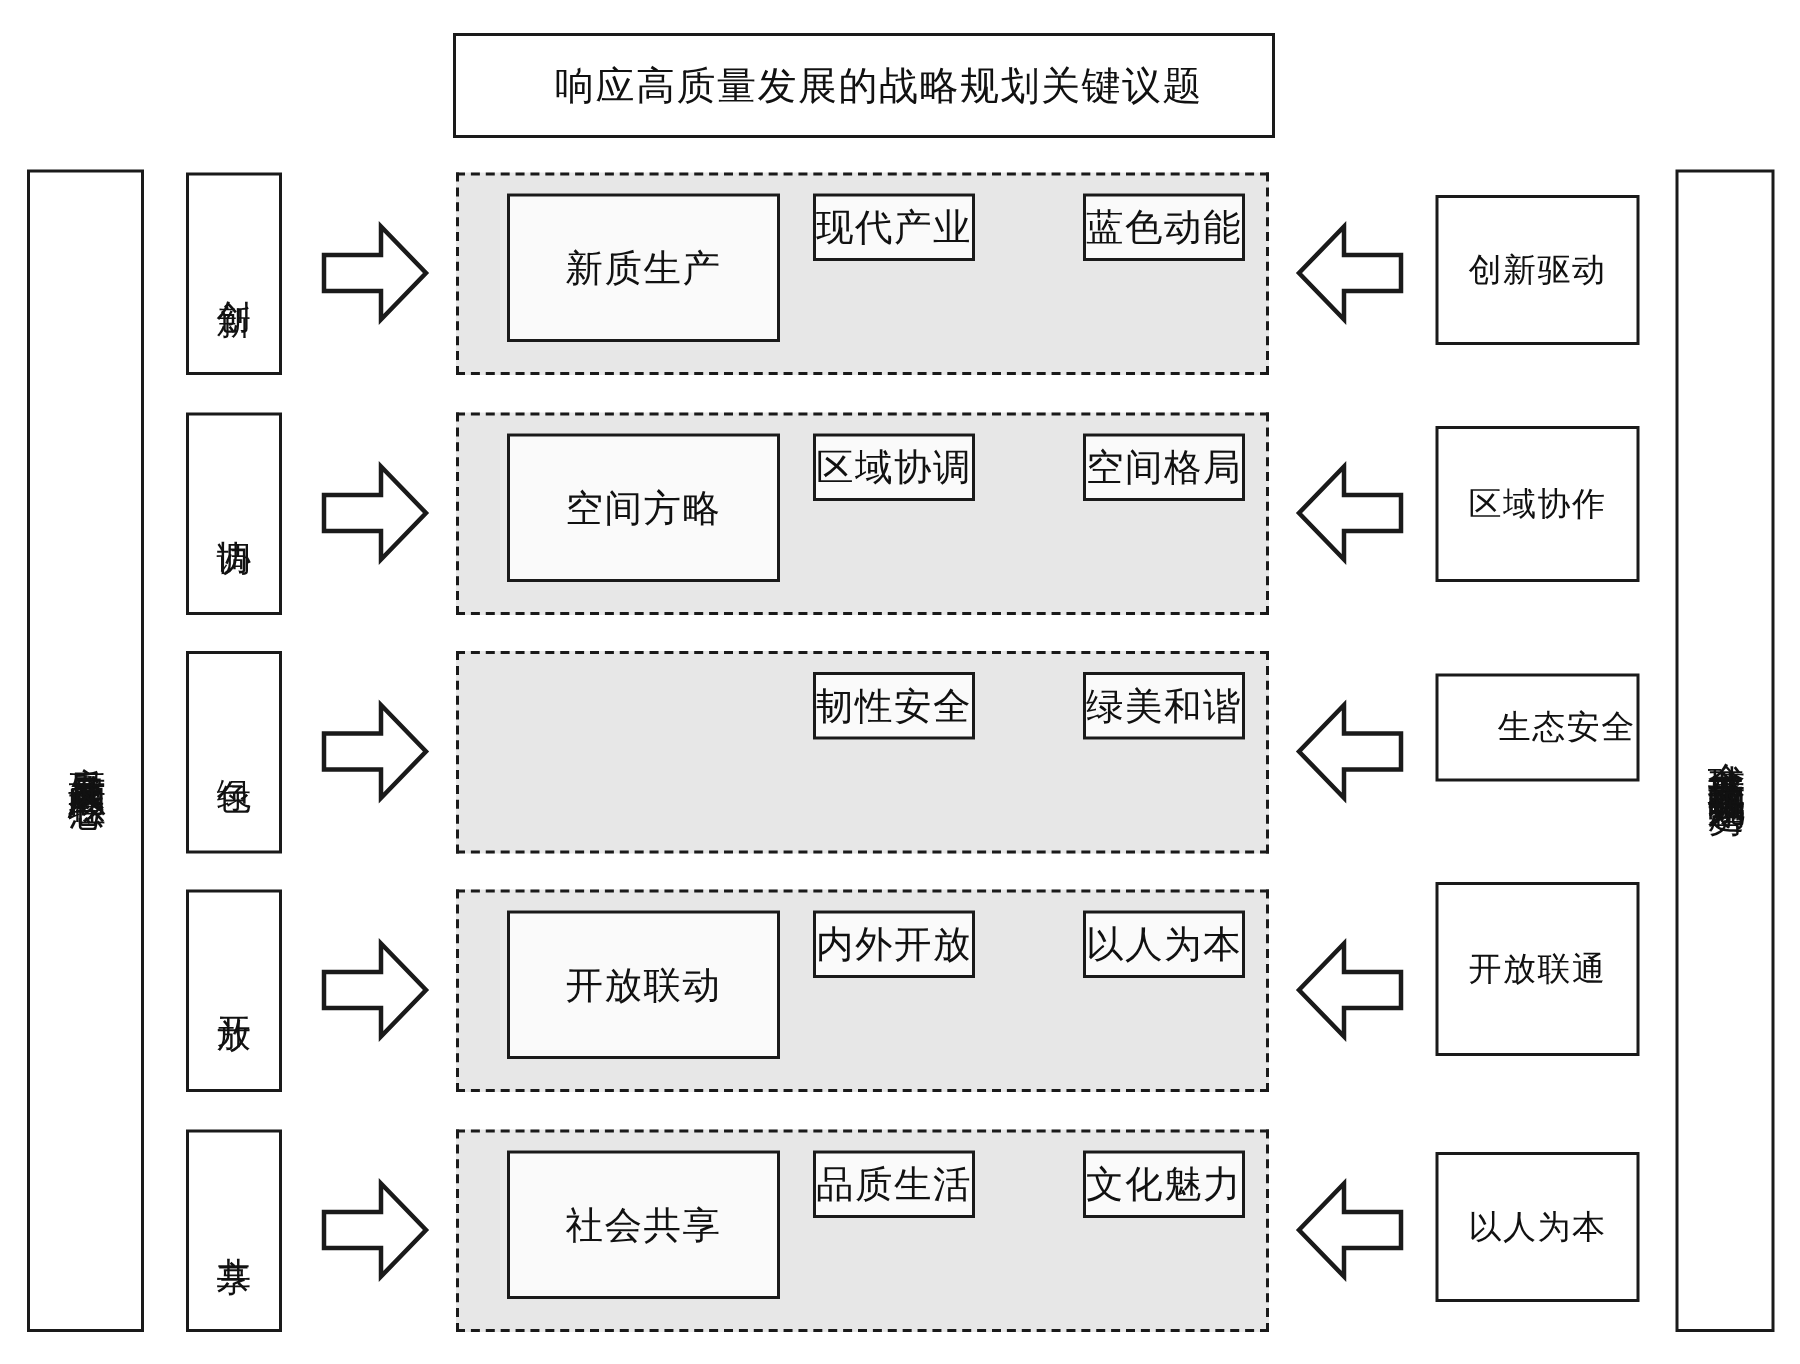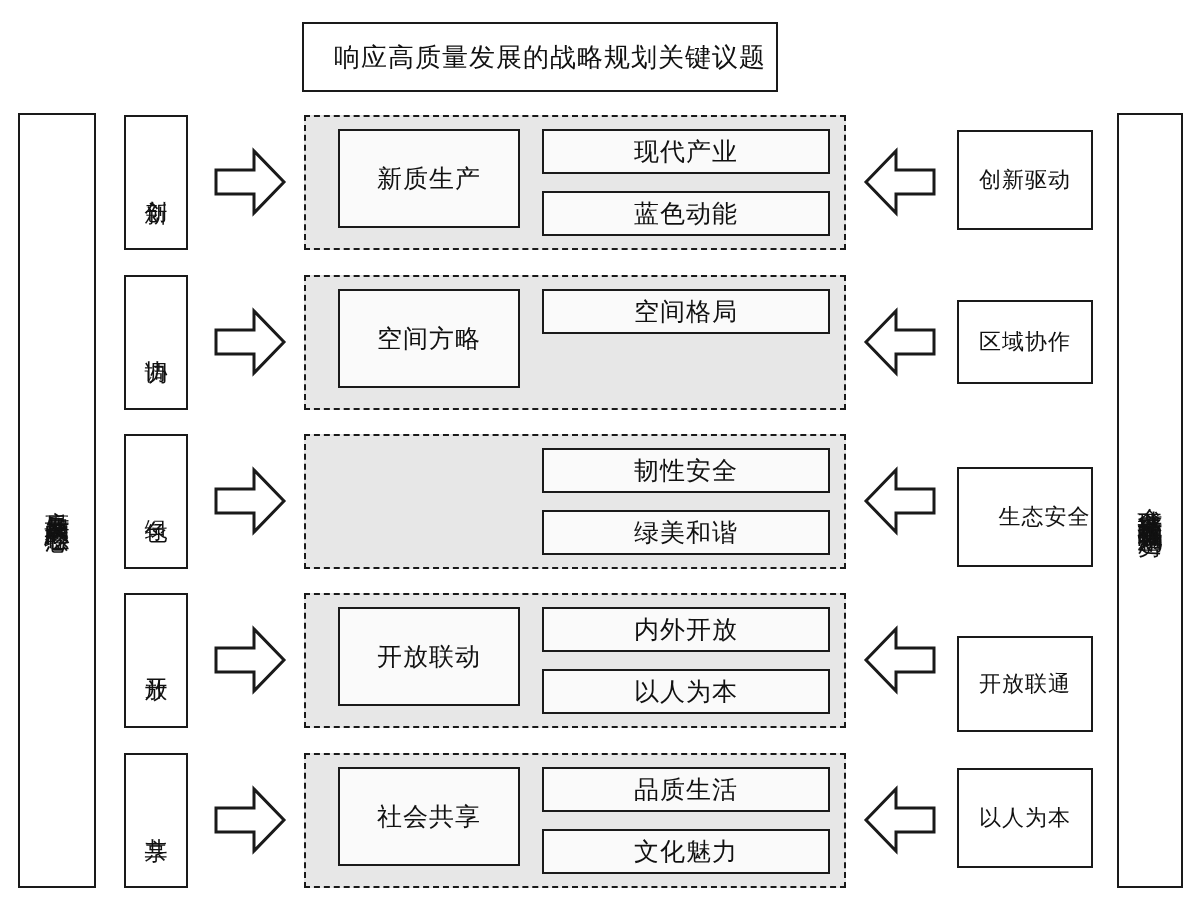--- a/index.html
+++ b/index.html
@@ -29,21 +29,21 @@
     display: flex;
     align-items: center;
     justify-content: center;
     text-align: center;
   }
 
   
   #title-box {
     left: 302px;
     top: 22px;
-    width: 476px;
+    width: 548px;
     height: 70px;
     font-size: 26px;
     letter-spacing: 1px;
     padding-left: 20px;
   }
 
   
   .side-panel {
     position: absolute;
     box-sizing: border-box;
@@ -125,21 +125,21 @@
     font-size: 25px;
     letter-spacing: 1px;
   }
   .sub-col {
     position: absolute;
     left: 236px;
     right: 14px;
     top: 12px;
     bottom: 12px;
     display: flex;
-    flex-direction: column;
+    flex-direction: row;
     justify-content: space-between;
   }
   .sub-box {
     box-sizing: border-box;
     height: 45px;
     border: 2.5px solid #1a1a1a;
     background: #fafafa;
     display: flex;
     align-items: center;
     justify-content: center;
@@ -203,50 +203,51 @@
     <span class="vtext">协调</span>
   </div>
   <div class="arrow arrow-right" style="top:305px;">
     <svg viewBox="0 0 76 74">
         <polygon points="4,25 42,25 42,6 72,37 42,68 42,49 4,49" fill="#ffffff" stroke="#1a1a1a" stroke-width="3" stroke-linejoin="miter"></polygon>
       </svg>
   </div>
   <div class="group-row" style="top:275px;height:135px;">
     <div class="core-box">空间方略</div>
     <div class="sub-col">
+      <div class="sub-box">区域协调</div>
       <div class="sub-box">空间格局</div>
     </div>
   </div>
   <div class="arrow arrow-left" style="top:305px;">
     <svg viewBox="0 0 76 74">
         <polygon points="72,25 34,25 34,6 4,37 34,68 34,49 72,49" fill="#ffffff" stroke="#1a1a1a" stroke-width="3" stroke-linejoin="miter"></polygon>
       </svg>
   </div>
-  <div class="trend-box" style="top:300px;height:84px;">区域协作</div>
+  <div class="trend-box" style="top:284px;height:104px;">区域协作</div>
 
   <div class="principle-box" style="top:434px;height:135px;">
     <span class="vtext">绿色</span>
   </div>
   <div class="arrow arrow-right" style="top:464px;">
     <svg viewBox="0 0 76 74">
         <polygon points="4,25 42,25 42,6 72,37 42,68 42,49 4,49" fill="#ffffff" stroke="#1a1a1a" stroke-width="3" stroke-linejoin="miter"></polygon>
       </svg>
   </div>
   <div class="group-row" style="top:434px;height:135px;">
     <div class="sub-col">
       <div class="sub-box">韧性安全</div>
       <div class="sub-box">绿美和谐</div>
     </div>
   </div>
   <div class="arrow arrow-left" style="top:464px;">
     <svg viewBox="0 0 76 74">
         <polygon points="72,25 34,25 34,6 4,37 34,68 34,49 72,49" fill="#ffffff" stroke="#1a1a1a" stroke-width="3" stroke-linejoin="miter"></polygon>
       </svg>
   </div>
-  <div class="trend-box" style="top:467px;height:100px;padding-left:39px;">生态安全</div>
+  <div class="trend-box" style="top:449px;height:72px;padding-left:39px;">生态安全</div>
 
   <div class="principle-box" style="top:593px;height:135px;">
     <span class="vtext">开放</span>
   </div>
   <div class="arrow arrow-right" style="top:623px;">
     <svg viewBox="0 0 76 74">
         <polygon points="4,25 42,25 42,6 72,37 42,68 42,49 4,49" fill="#ffffff" stroke="#1a1a1a" stroke-width="3" stroke-linejoin="miter"></polygon>
       </svg>
   </div>
   <div class="group-row" style="top:593px;height:135px;">
@@ -254,21 +255,21 @@
     <div class="sub-col">
       <div class="sub-box">内外开放</div>
       <div class="sub-box">以人为本</div>
     </div>
   </div>
   <div class="arrow arrow-left" style="top:623px;">
     <svg viewBox="0 0 76 74">
         <polygon points="72,25 34,25 34,6 4,37 34,68 34,49 72,49" fill="#ffffff" stroke="#1a1a1a" stroke-width="3" stroke-linejoin="miter"></polygon>
       </svg>
   </div>
-  <div class="trend-box" style="top:636px;height:96px;">开放联通</div>
+  <div class="trend-box" style="top:588px;height:116px;">开放联通</div>
 
   <div class="principle-box" style="top:753px;height:135px;">
     <span class="vtext">共享</span>
   </div>
   <div class="arrow arrow-right" style="top:783px;">
     <svg viewBox="0 0 76 74">
         <polygon points="4,25 42,25 42,6 72,37 42,68 42,49 4,49" fill="#ffffff" stroke="#1a1a1a" stroke-width="3" stroke-linejoin="miter"></polygon>
       </svg>
   </div>
   <div class="group-row" style="top:753px;height:135px;">

